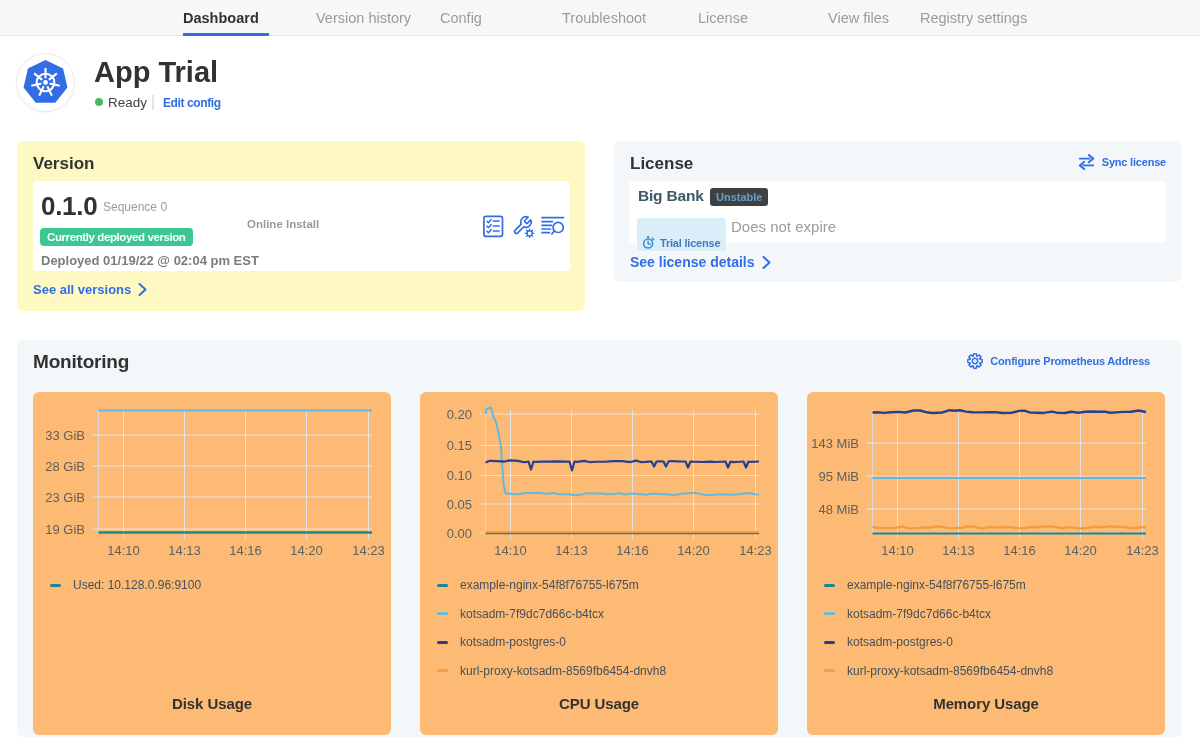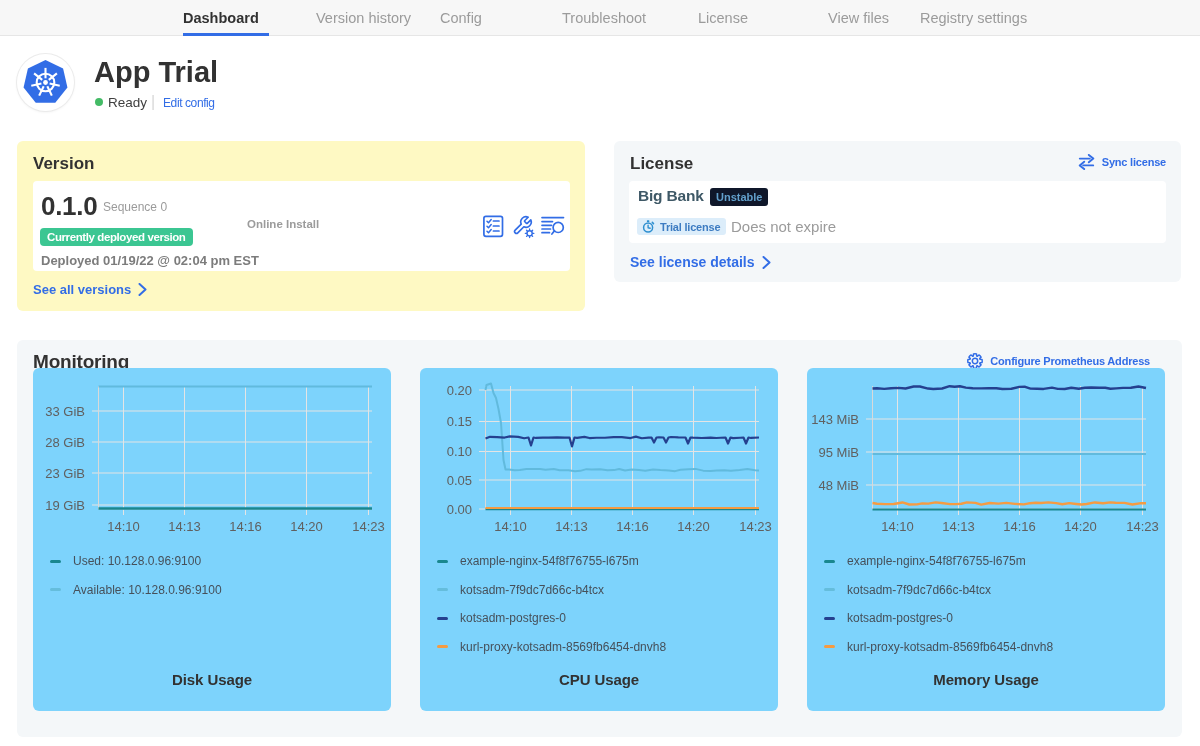--- a/index.html
+++ b/index.html
@@ -11,21 +11,21 @@
 .tab { position:absolute; top:10px; font-size:14.5px; color:#9b9b9b; font-weight:500; white-space:nowrap; }
 .tab.active { color:#323232; font-weight:700; }
 #underline { position:absolute; left:183px; top:33px; width:86px; height:3px; background:#326de6; }
 
 
 #appicon { position:absolute; left:17px; top:54px; width:57px; height:57px; background:#fff; border-radius:50%; box-shadow:0 0 0 1px #ebebeb, 0 1px 3px rgba(0,0,0,.08); }
 #appname { position:absolute; left:94px; top:56px; font-size:29px; font-weight:700; color:#323232; }
 #readydot { position:absolute; left:95px; top:98px; width:8px; height:8px; border-radius:50%; background:#44bb66; }
 #readytxt { position:absolute; left:108px; top:95px; font-size:13.5px; color:#404040; font-weight:500; }
 #readysep { position:absolute; left:151px; top:93px; font-size:16px; color:#d8d8d8; }
-#editcfg { position:absolute; left:163px; top:96px; font-size:12px; font-weight:400; color:#326de6; letter-spacing:-0.4px; }
+#editcfg { position:absolute; left:163px; top:96px; font-size:12px; font-weight:700; color:#326de6; letter-spacing:-0.4px; }
 
 .bluelink { color:#326de6; font-weight:700; font-size:14px; white-space:nowrap; }
 .cardtitle { font-size:17px; font-weight:700; color:#323232; }
 
 
 #vcard { position:absolute; left:17px; top:141px; width:568px; height:170px; background:#fef9c3; border-radius:6px; }
 #vtitle { position:absolute; left:16px; top:13px; }
 #vlinks { position:absolute; right:15px; top:12.5px; display:flex; align-items:center; }
 #vwhite { position:absolute; left:16px; top:40px; width:537px; height:90px; background:#fff; border-radius:4px; }
 #vnum { position:absolute; left:8px; top:9.5px; font-size:26px; font-weight:700; color:#323232; letter-spacing:-0.3px; }
@@ -35,30 +35,30 @@
 #vonline { position:absolute; left:214px; top:37px; font-size:11.5px; font-weight:700; color:#9b9b9b; }
 #vicons { position:absolute; left:450px; top:34px; }
 #vsee { position:absolute; left:16px; top:141px; }
 
 
 #lcard { position:absolute; left:614px; top:141px; width:567px; height:141px; background:#f4f7f9; border-radius:6px; }
 #ltitle { position:absolute; left:16px; top:13px; }
 #lsync { position:absolute; right:15px; top:13px; display:flex; align-items:center; }
 #lwhite { position:absolute; left:15px; top:40px; width:537px; height:62px; background:#fff; border-radius:4px; }
 #lbig { position:absolute; left:9px; top:6px; font-size:15.5px; font-weight:700; color:#3e5866; letter-spacing:-0.2px; }
-#lpill1 { position:absolute; left:81px; top:7px; background:#0f172a; color:#62a0cc; font-size:11px; font-weight:600; padding:2.5px 6px 3px 6px; border-radius:3px; }
-#lpill2 { position:absolute; left:8px; top:37px; background:#dcedfa; color:#3d7cc2; font-size:11px; font-weight:700; letter-spacing:-0.2px; padding:2px 6px 2px 5px; border-radius:3px; display:flex; align-items:center; }
+#lpill1 { position:absolute; left:81px; top:7px; background:#404040; color:#62a0cc; font-size:11px; font-weight:600; padding:2.5px 6px 3px 6px; border-radius:3px; }
+#lpill2 { position:absolute; left:8px; top:37px; background:#dcedfa; color:#3d7cc2; font-size:11px; font-weight:700; letter-spacing:-0.2px; padding:18px 6px 2px 5px; border-radius:3px; display:flex; align-items:center; }
 #lexp { position:absolute; left:102px; top:37px; font-size:15px; color:#9b9b9b; font-weight:500; }
 #lsee { position:absolute; left:16px; top:113px; }
 
 
 #mcard { position:absolute; left:17px; top:340px; width:1165px; height:397px; background:#f4f7f9; border-radius:6px; }
 #mtitle { position:absolute; left:16px; top:11px; font-size:19px !important; letter-spacing:-0.2px; }
 #mcfg { position:absolute; right:32px; top:13px; display:flex; align-items:center; }
-.chartcard { position:absolute; top:28px; width:358px; height:343px; background:#7dd3fc; border-radius:6px; }
+.chartcard { position:absolute; top:52px; width:358px; height:343px; background:#fdba74; border-radius:6px; }
 #chart1 { left:16px; } #chart2 { left:403px; } #chart3 { left:790px; }
 .legend { position:absolute; left:17px; }
 .legrow { display:flex; align-items:center; height:28.5px; }
 .legdash { width:11px; height:2.6px; border-radius:2px; margin-right:12px; flex:none; }
 .legtxt { font-size:12px; color:#46505a; }
 .charttitle { position:absolute; left:0; width:358px; top:303px; text-align:center; font-size:15px; font-weight:700; color:#323232; letter-spacing:-0.1px; }
 .linkicon { margin-right:7px; display:block; }
 </style>
 </head>
 <body>
@@ -209,24 +209,20 @@
           <line x1="65.5" y1="18" x2="65.5" y2="141" stroke="#d9d9d9" stroke-width="1"></line>
           <line x1="65.5" y1="141" x2="339" y2="141" stroke="#d9d9d9" stroke-width="1"></line>
           <line x1="65.5" y1="18.5" x2="339" y2="18.5" stroke="#61badd" stroke-width="2.2"></line>
           <line x1="65.5" y1="140.5" x2="339" y2="140.5" stroke="#19878f" stroke-width="2.4"></line>
         </svg>
       <div class="legend" style="top:179px;">
         <div class="legrow">
             <span class="legdash" style="background:#19878f"></span>
             <span class="legtxt">Used: 10.128.0.96:9100</span>
           </div>
-        <div class="legrow">
-            <span class="legdash" style="background:#65bddc"></span>
-            <span class="legtxt">Available: 10.128.0.96:9100</span>
-          </div>
       </div>
       <div class="charttitle">Disk Usage</div>
     </div>
 
     <div class="chartcard" id="chart2">
       <svg width="358" height="168" viewBox="0 0 358 168" id="svg-cpu">
           <line x1="59" y1="22" x2="339" y2="22" stroke="#e4e4e4" stroke-width="1"></line>
           <text x="52" y="26.5" font-size="13" fill="#606060" text-anchor="end">0.20</text>
           <line x1="59" y1="53.5" x2="339" y2="53.5" stroke="#e4e4e4" stroke-width="1"></line>
           <text x="52" y="58" font-size="13" fill="#606060" text-anchor="end">0.15</text>

